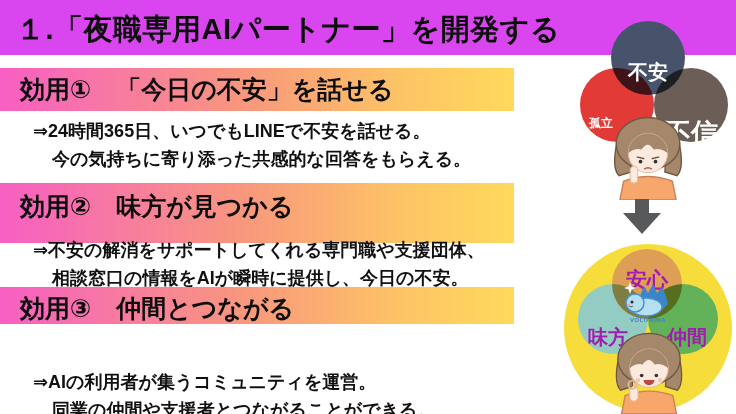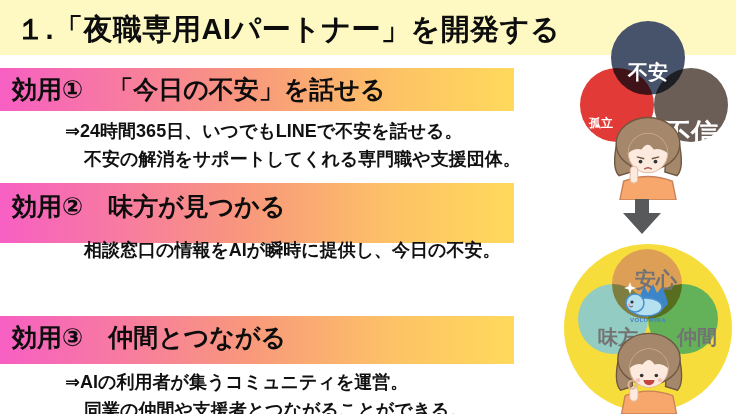--- a/index.html
+++ b/index.html
@@ -1,42 +1,42 @@
 <!DOCTYPE html>
 <html><head>
 <meta charset="utf-8">
 <style>
   html,body{margin:0;padding:0;background:#fff;}
   .slide{
     position:relative;width:736px;height:414px;background:#ffffff;overflow:hidden;
     font-family:"Liberation Sans","DejaVu Sans",sans-serif;color:#111;
   }
   
-  .title-band{position:absolute;left:0;top:0;width:736px;height:55px;background:#fef9c3;}
+  .title-band{position:absolute;left:0;top:0;width:736px;height:55px;background:#d946ef;}
   .title-band h1{
     margin:0;padding:10px 0 0 16px;font-size:29px;font-weight:900;letter-spacing:.5px;color:#0d0d0d;
   }
   
   .bar{
     position:absolute;left:0;width:514px;height:44px;line-height:44px;
     background:linear-gradient(90deg,#f75fc3 0%,#f8987c 48%,#fdc465 78%,#ffd95c 100%);
-    font-size:25px;font-weight:900;padding-left:12px;box-sizing:border-box;white-space:nowrap;color:#0d0d0d;
+    font-size:25px;font-weight:900;padding-left:20px;box-sizing:border-box;white-space:nowrap;color:#0d0d0d;
   }
   .bar.b1{top:68px;height:43px;line-height:43px;}
   .bar.b2{top:183px;height:60px;line-height:46px;}
-  .bar.b3{top:316px;height:48px;line-height:43px;}
-  .body-text{position:absolute;left:33px;width:515px;font-size:18px;font-weight:700;line-height:28px;white-space:nowrap;margin-left:32px;}
+  .bar.b3{top:287px;height:37px;line-height:43px;}
+  .body-text{position:absolute;left:33px;width:515px;font-size:18px;font-weight:700;line-height:28px;white-space:nowrap;}
   .body-text.t1{top:117px;}
   .body-text.t2{top:236px;}
   .body-text.t3{top:368px;}
   .body-text .l2{padding-left:19px;}
   
   .vlabel{position:absolute;font-weight:700;text-align:center;white-space:nowrap;margin-top:12px;}
   .vlabel.white{color:#fff;}
-  .vlabel.black{color:#737373;text-align:right;}
+  .vlabel.black{color:#a21caf;}
   
   .before-venn{position:absolute;left:566px;top:18px;width:170px;height:130px;}
   .before-venn svg{position:absolute;left:0;top:0;}
   .bv-top{left:52px;top:29px;width:60px;font-size:20px;}
   .bv-left{left:5px;top:85px;width:60px;font-size:12px;}
   .bv-right{left:95px;top:85px;width:60px;font-size:27px;}
   
   .arrow-down{position:absolute;left:620px;top:199px;width:44px;height:36px;}
   
   .after-venn{position:absolute;left:560px;top:240px;width:176px;height:174px;}
@@ -55,25 +55,26 @@
 
 <div class="slide">
 
   <header class="title-band">
     <h1>１.「夜職専用AIパートナー」を開発する</h1>
   </header>
 
   <div class="bar b1">効用①　「今日の不安」を話せる</div>
   <div class="body-text t1">
     <div class="l1">⇒24時間365日、いつでもLINEで不安を話せる。</div>
-    <div class="l2">不安の解消をサポートしてくれる専門職や支援団体。</div>
+    <div class="l2">今の気持ちに寄り添った共感的な回答をもらえる。</div>
   </div>
 
   <div class="bar b2">効用②　味方が見つかる</div>
   <div class="body-text t2">
+    <div class="l1">⇒不安の解消をサポートしてくれる専門職や支援団体、</div>
     <div class="l2">相談窓口の情報をAIが瞬時に提供し、今日の不安。</div>
   </div>
 
   <div class="bar b3">効用③　仲間とつながる</div>
   <div class="body-text t3">
     <div class="l1">⇒AIの利用者が集うコミュニティを運営。</div>
     <div class="l2">同業の仲間や支援者とつながることができる。</div>
   </div>
 
   <div class="before-venn">

